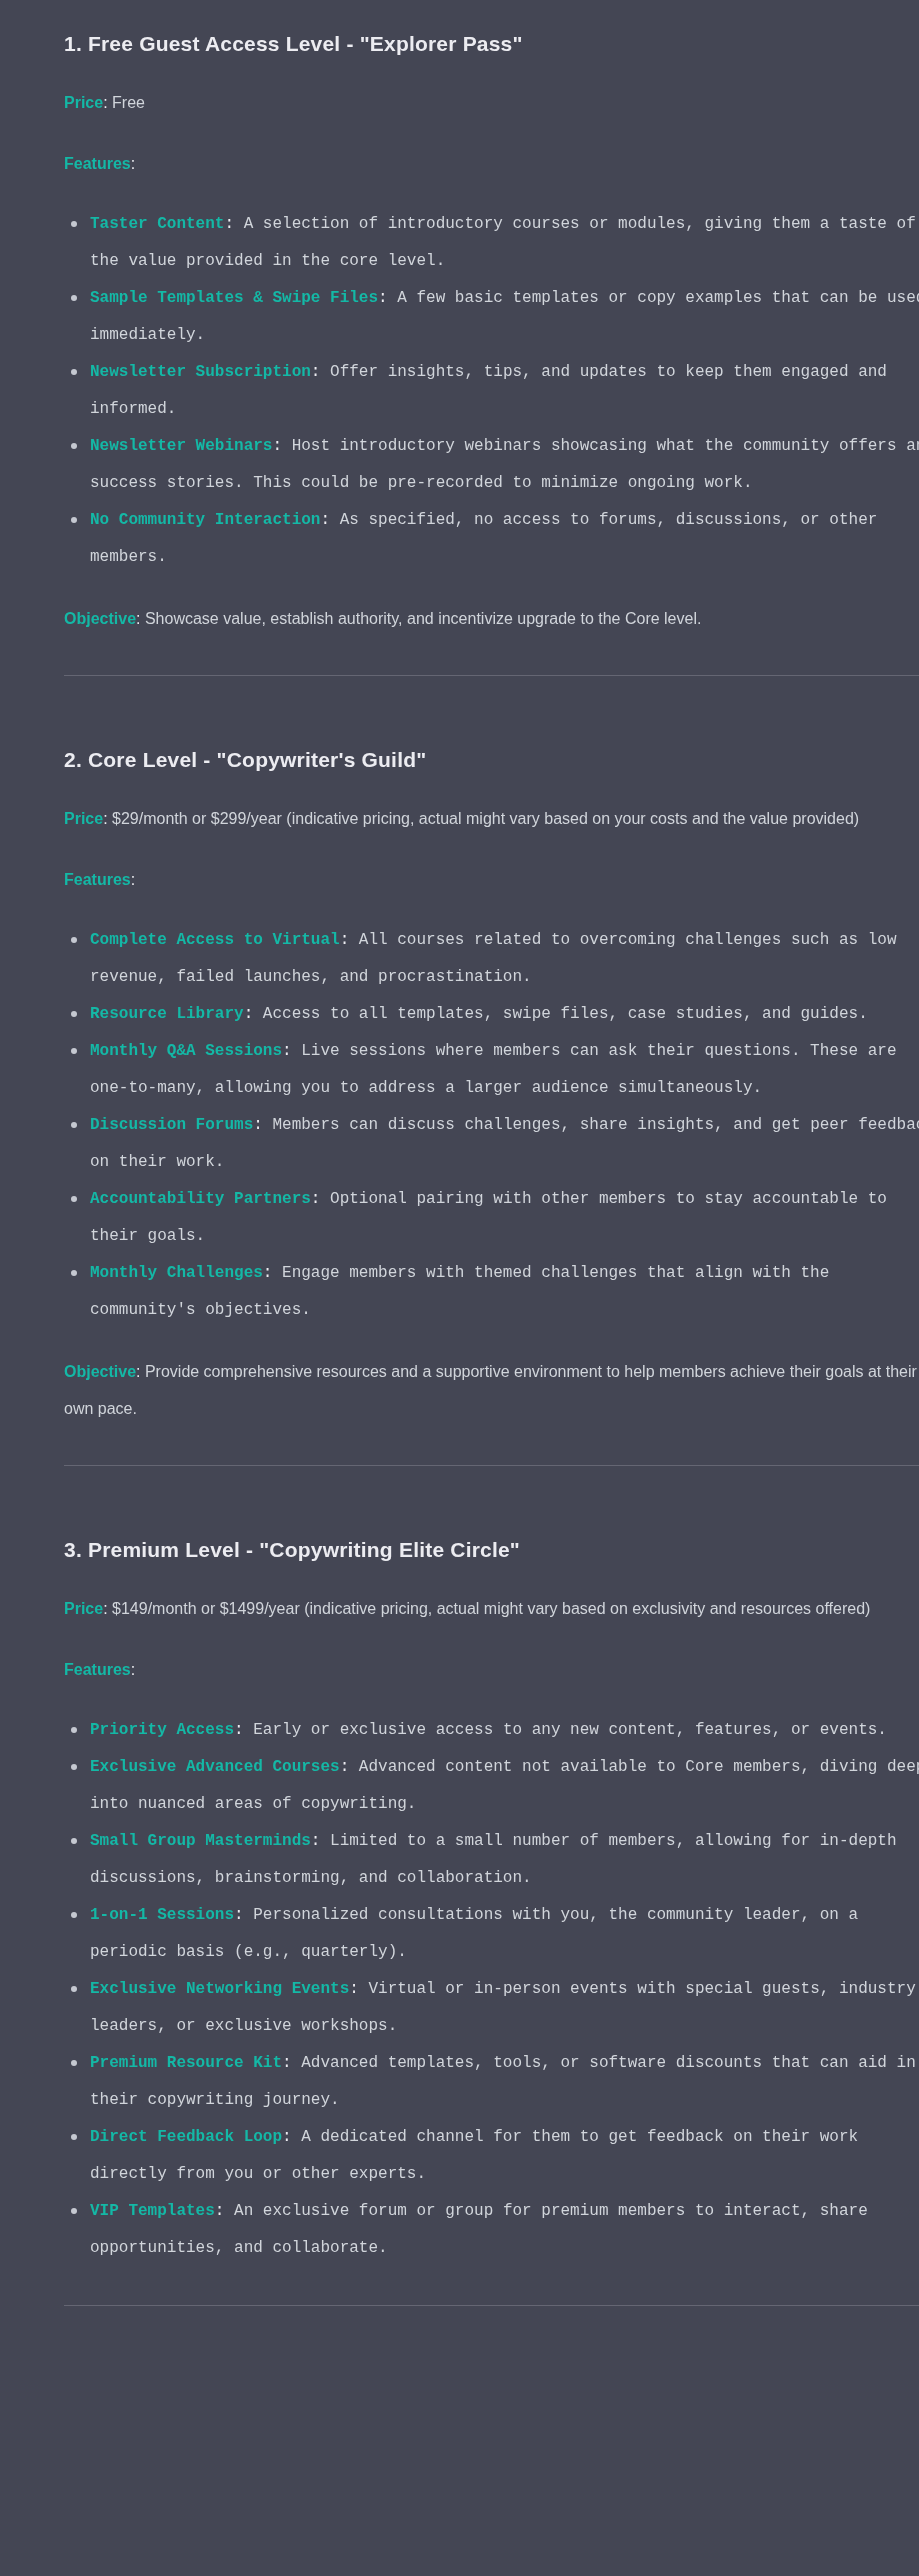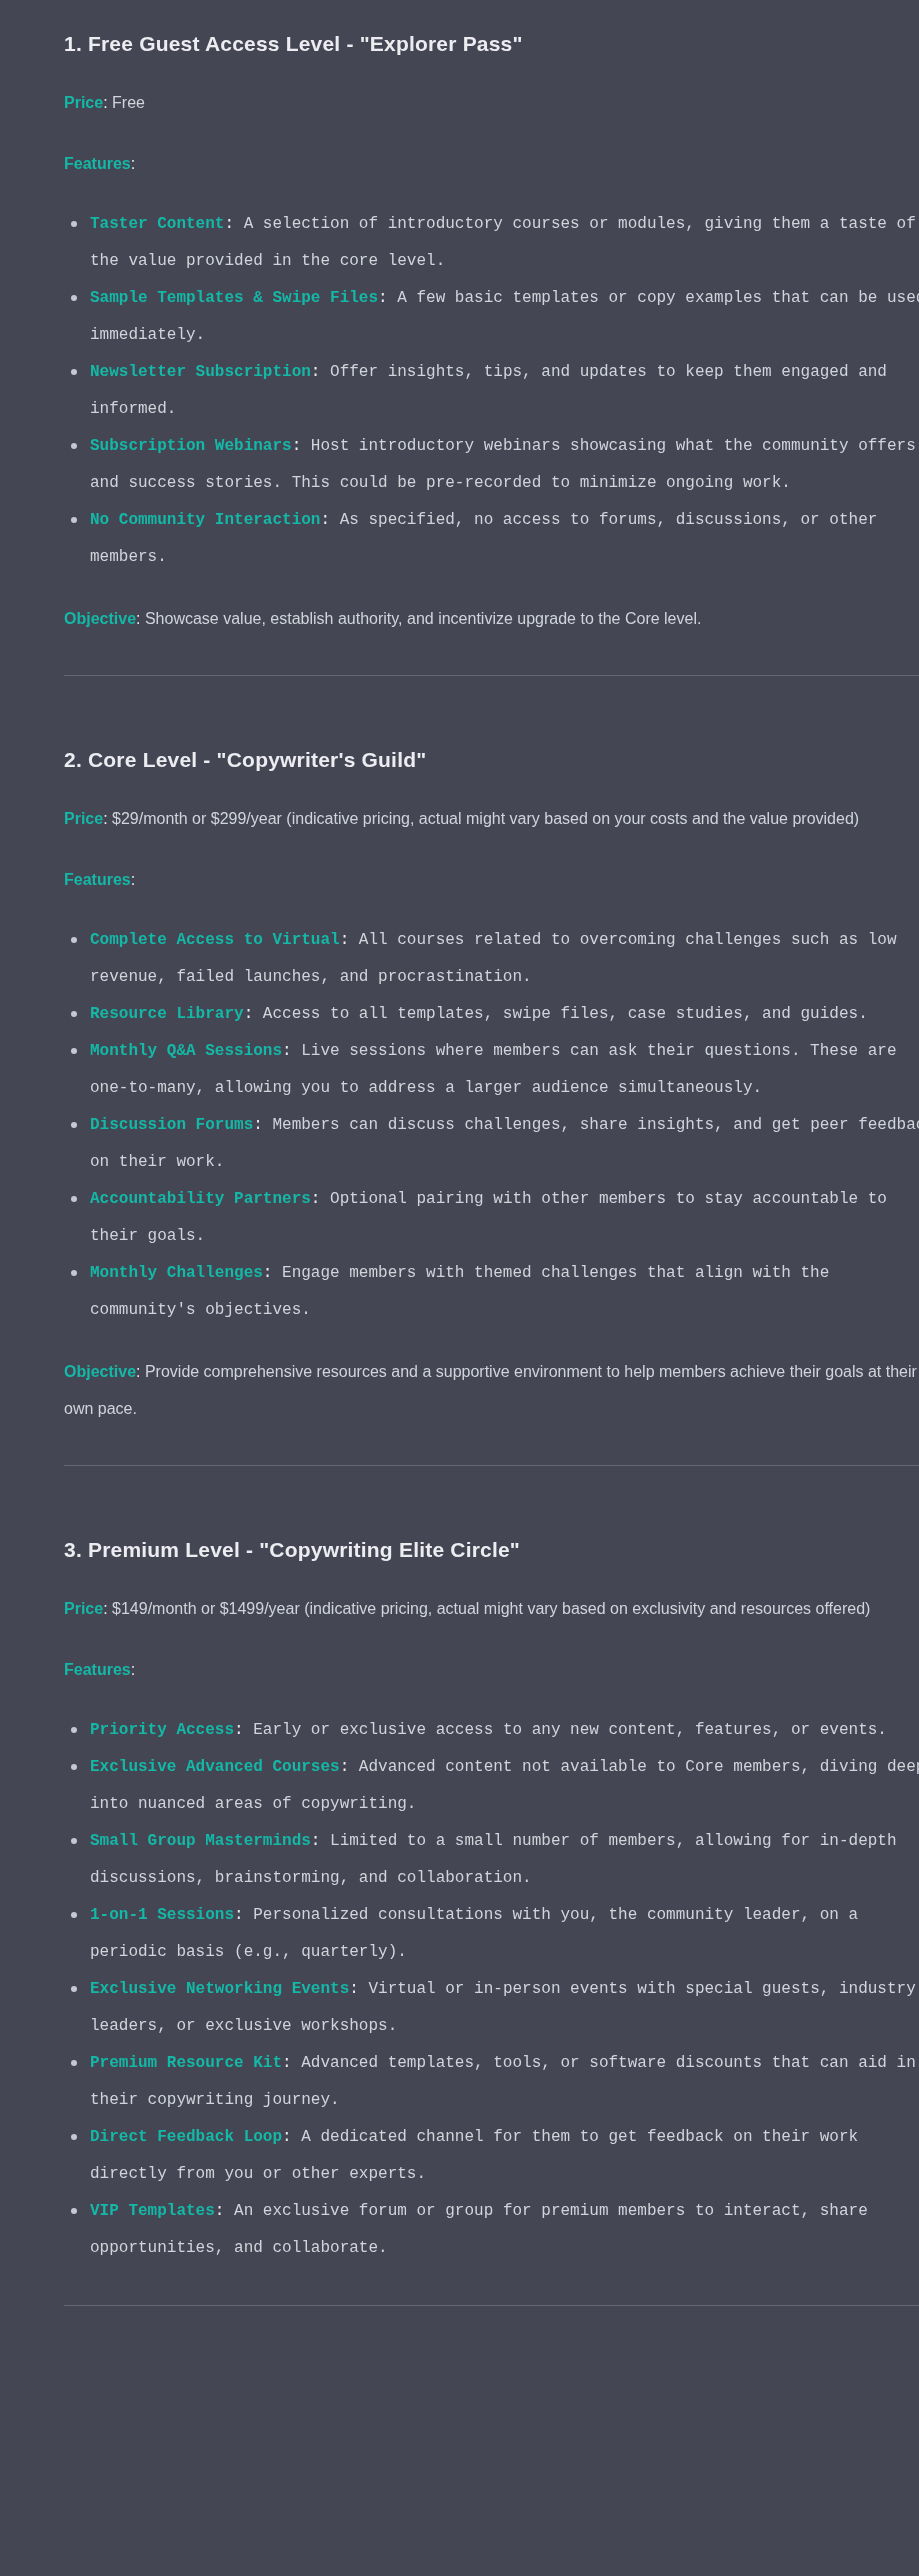--- a/index.html
+++ b/index.html
@@ -74,21 +74,21 @@
 
 <div class="doc" id="doc">
   <section class="tier">
     <h3 class="tier-heading">1. Free Guest Access Level - "Explorer Pass"</h3>
     <p class="para"><strong class="b">Price</strong><span class="sep">: </span><span>Free</span></p>
     <p class="para"><strong class="b">Features</strong><span class="sep">: </span></p>
     <ul class="features">
         <li class="feature"><strong class="b">Taster Content</strong><span class="sep">: </span><span>A selection of introductory courses or modules, giving them a taste of the value provided in the core level.</span></li>
         <li class="feature"><strong class="b">Sample Templates &amp; Swipe Files</strong><span class="sep">: </span><span>A few basic templates or copy examples that can be used immediately.</span></li>
         <li class="feature"><strong class="b">Newsletter Subscription</strong><span class="sep">: </span><span>Offer insights, tips, and updates to keep them engaged and informed.</span></li>
-        <li class="feature"><strong class="b">Subscription Webinars</strong><span class="sep">: </span><span>Host introductory webinars showcasing what the community offers and success stories. This could be pre-recorded to minimize ongoing work.</span></li>
+        <li class="feature"><strong class="b">Newsletter Webinars</strong><span class="sep">: </span><span>Host introductory webinars showcasing what the community offers and success stories. This could be pre-recorded to minimize ongoing work.</span></li>
         <li class="feature"><strong class="b">No Community Interaction</strong><span class="sep">: </span><span>As specified, no access to forums, discussions, or other members.</span></li>
       </ul>
     <p class="para"><strong class="b">Objective</strong><span class="sep">: </span><span>Showcase value, establish authority, and incentivize upgrade to the Core level.</span></p>
     <hr class="divider">
   </section>
 
   <section class="tier">
     <h3 class="tier-heading">2. Core Level - "Copywriter's Guild"</h3>
     <p class="para"><strong class="b">Price</strong><span class="sep">: </span><span>$29/month or $299/year (indicative pricing, actual might vary based on your costs and the value provided)</span></p>
     <p class="para"><strong class="b">Features</strong><span class="sep">: </span></p>

